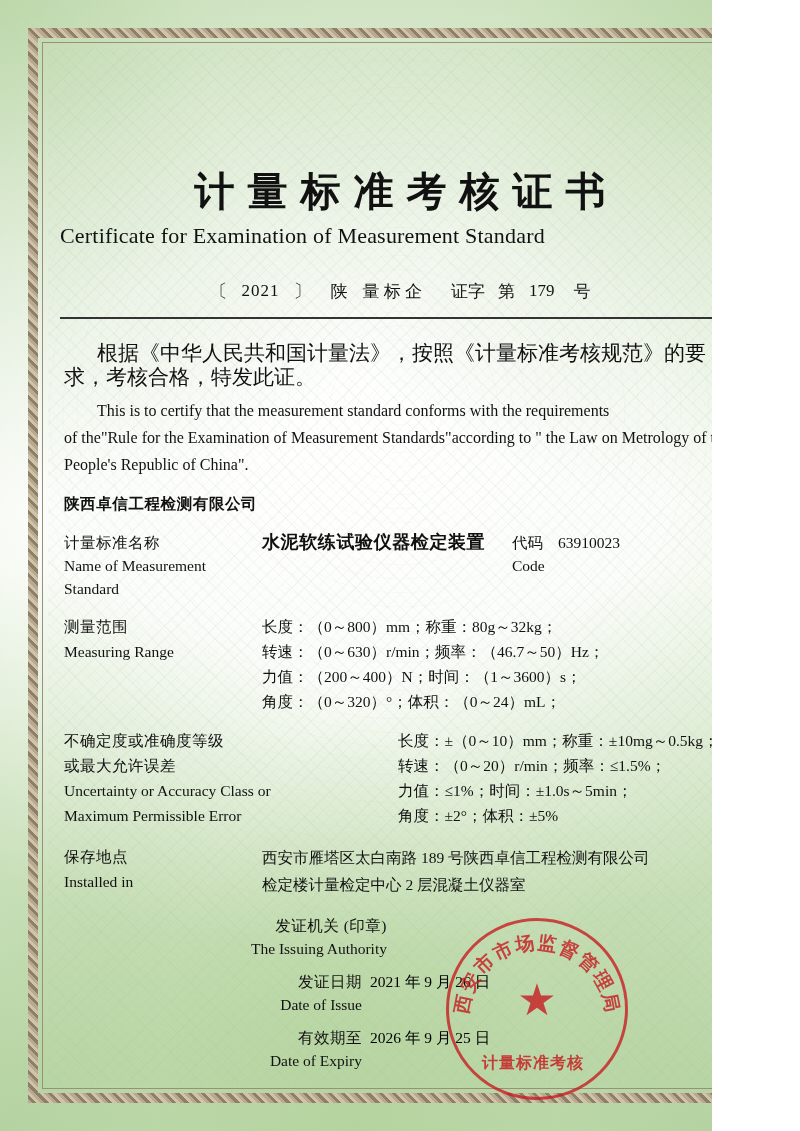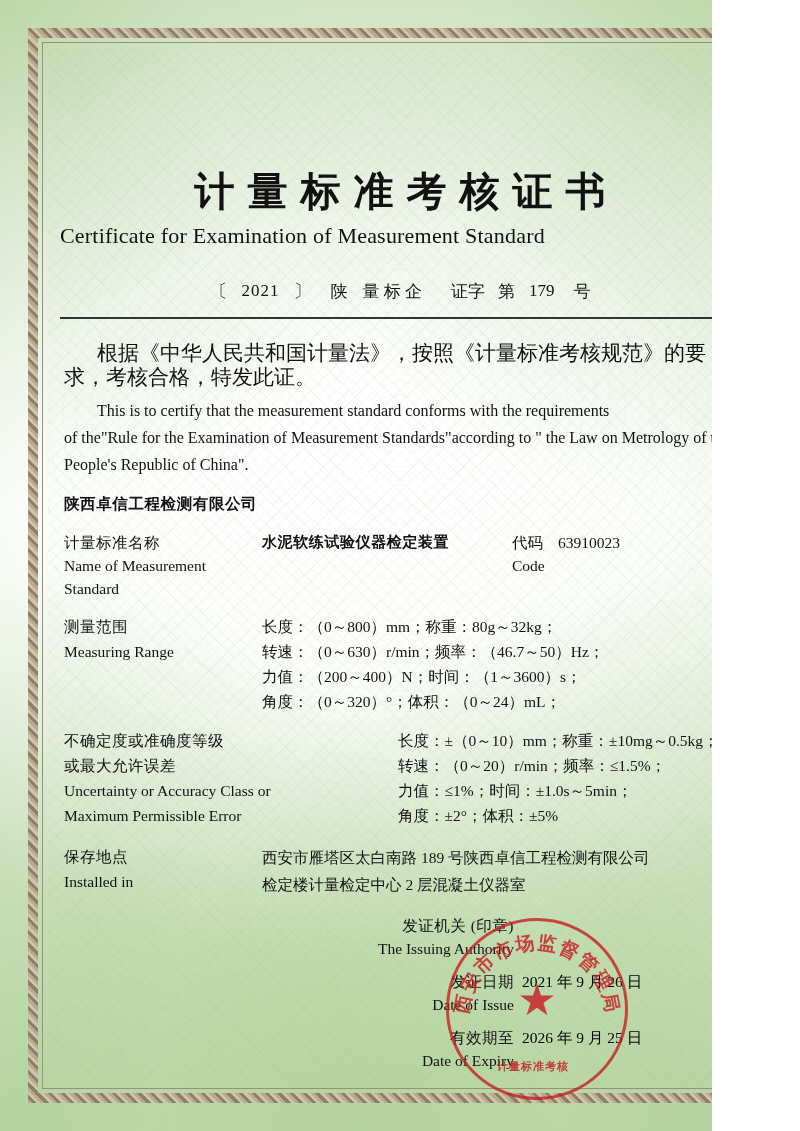--- a/index.html
+++ b/index.html
@@ -164,21 +164,21 @@
   }
   .field .label .cn { display: block; letter-spacing: 0.5px; }
   .field .label .en { display: block; }
   .field .value {
     flex: 1;
     font-size: 15.5px;
     line-height: 23px;
     color: #111;
   }
   .value-strong {
-    font-size: 15px;
+    font-size: 18px;
     font-weight: bold;
     letter-spacing: 0.6px;
   }
 
   .field.name-std { margin-top: 16px; }
   .name-std .value { display: flex; align-items: flex-start; }
   .name-std .name-text { flex: 0 0 250px; }
   .code-block {
     display: flex;
     font-size: 15.5px;
@@ -203,21 +203,21 @@
   .field.installed .label { line-height: 25px; }
 
   
   .sig-block {
     position: relative;
     margin-top: 16px;
     padding-right: 18px;
   }
   .sig-row {
     display: flex;
-    justify-content: flex-end;
+    justify-content: center;
     align-items: flex-start;
     margin-top: 10px;
   }
   .sig-label {
     text-align: right;
     font-size: 15.5px;
     line-height: 23px;
     color: #111;
     width: 150px;
     flex: 0 0 150px;
@@ -262,21 +262,21 @@
     font-size: 44px;
     line-height: 44px;
     text-align: center;
   }
   .seal .seal-bottom {
     position: absolute;
     left: 0;
     right: 8px;
     bottom: 26px;
     text-align: center;
-    font-size: 11px;
+    font-size: 16px;
     letter-spacing: 1px;
     color: rgba(198,26,32,0.82);
     font-weight: bold;
   }
   .seal svg text {
     fill: rgba(198,26,32,0.8);
     font-family: "Liberation Serif", serif;
     font-size: 19px;
     font-weight: bold;
     letter-spacing: 2px;

